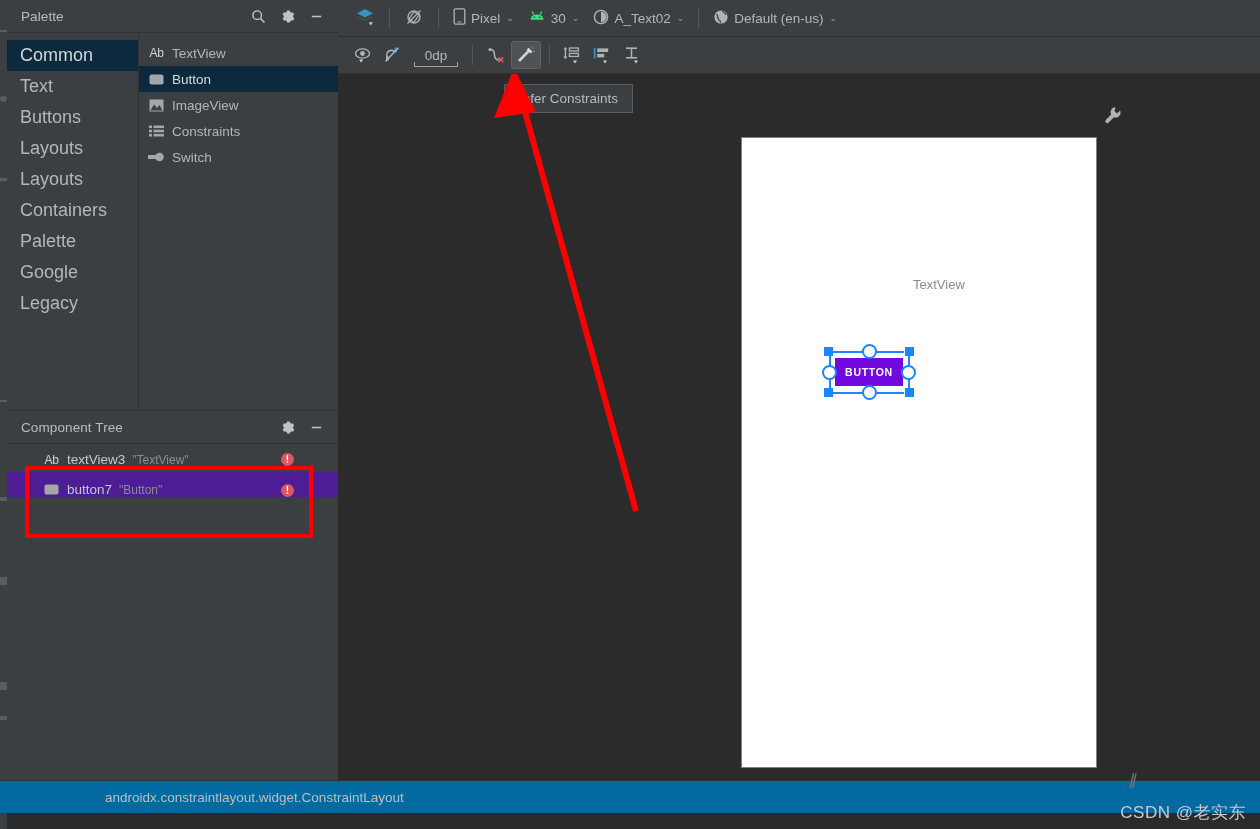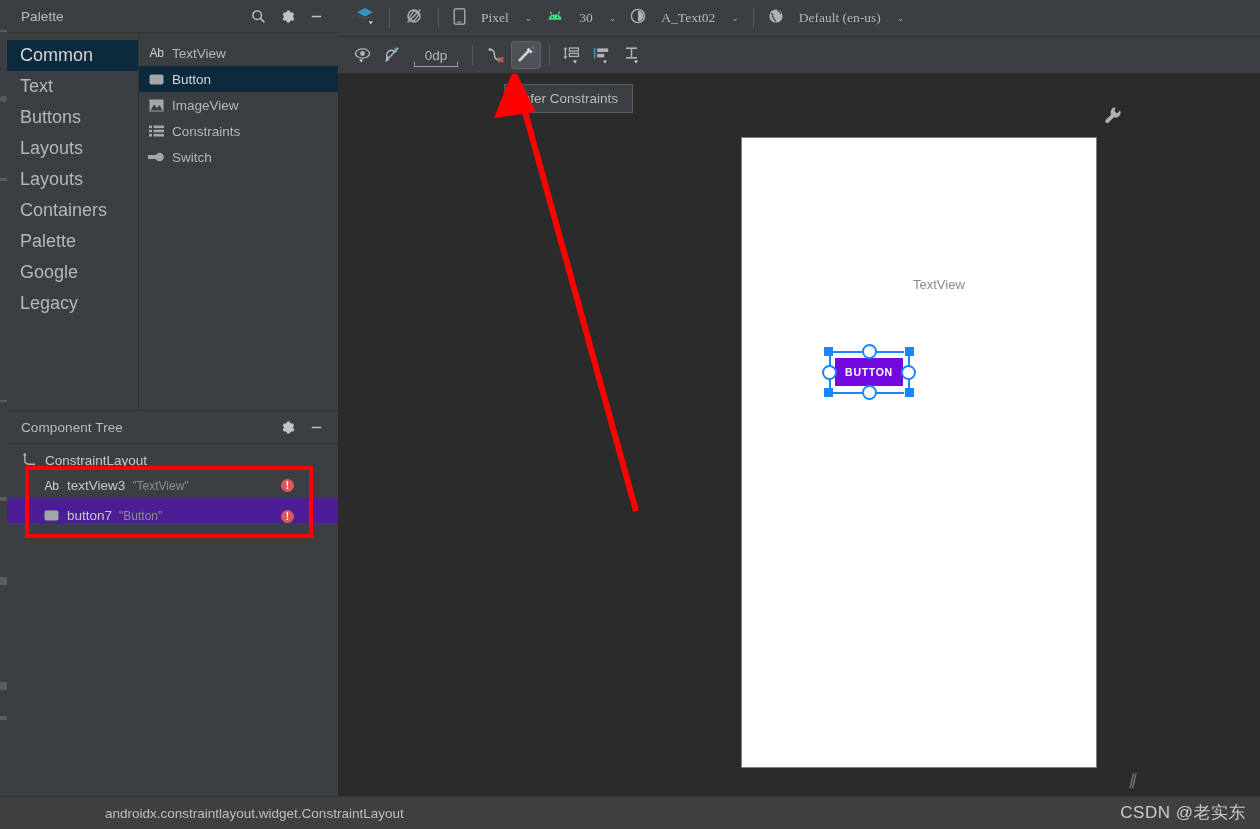--- a/index.html
+++ b/index.html
@@ -88,22 +88,22 @@
   
   .design-area {
     position: absolute; left: 338px; top: 0; right: 0; bottom: 33px;
     background: #2b2b2b;
   }
   .toolbar-top {
     height: 37px; background: #3c3f41; display: flex; align-items: center;
     padding-left: 10px; gap: 0px; border-bottom: 1px solid #2f2f2f;
   }
   .tb-btn {
-    display: flex; align-items: center; gap: 15px; height: 27px;
-    padding: 0 7px; color: #b4b7ba; font-size: 13.5px; border-radius: 3px; font-family: Liberation Serif, serif;
+    display: flex; align-items: center; gap: 5px; height: 27px;
+    padding: 0 7px; color: #b4b7ba; font-size: 13.5px; border-radius: 3px;
   }
   .tb-sep { width: 1px; height: 20px; background: #555859; margin: 0 7px; }
   .caret { font-size: 9px; color: #a4a7aa; margin-left: 1px; }
 
   .toolbar-second {
     height: 37px; background: #3c3f41; display: flex; align-items: center;
     padding-left: 10px; border-bottom: 1px solid #2f2f2f;
   }
   .tb2-btn {
     width: 30px; height: 28px; display: flex; align-items: center;
@@ -165,22 +165,22 @@
   .tooltip {
     position: absolute; left: 166px; top: 10px;
     background: #3c3f41; border: 1px solid #5a5d5f;
     padding: 6px 14px; color: #b8bbbe; font-size: 13.5px;
     white-space: nowrap;
   }
   .arrow-svg { position: absolute; left: 0; top: 0; pointer-events: none; }
 
   
   .status-bar {
-    position: absolute; left: 0; bottom: 0; width: 1260px; height: 33px;
-    background: #404040; border-top: 1px solid #323232;
+    position: absolute; left: 0; bottom: 16px; width: 1260px; height: 33px;
+    background: #0369a1; border-top: 1px solid #323232;
     display: flex; align-items: center;
   }
   .status-text {
     position: absolute; left: 105px; color: #bcbfc2; font-size: 13.5px;
   }
   .watermark {
     position: absolute; right: 14px; bottom: 5px;
     color: #c8cbce; font-size: 17px; letter-spacing: .5px;
   }
   .wm-slashes {
@@ -321,29 +321,20 @@
         </span>
         <span>
           <svg width="15" height="15" viewBox="0 0 16 16">
               <line x1="3" y1="8" x2="13" y2="8" stroke="#c0c3c6" stroke-width="1.6"></line>
             </svg>
         </span>
       </span>
     </div>
 
     <div class="tree-body">
-      <div class="tree-row" style="height:26px;">
-        <span class="pal-ico">
-          <svg width="15" height="14" viewBox="0 0 16 15">
-              <path d="M3 1 L3 8 Q3 12 8 12 L14 12" fill="none" stroke="#b0b3b6" stroke-width="1.5"></path>
-              <circle cx="3" cy="2" r="1.6" fill="#b0b3b6"></circle>
-            </svg>
-        </span>
-        <span class="tree-id">ConstraintLayout</span>
-      </div>
 
       <div class="tree-row indent">
         <span class="pal-ico ico-ab">Ab</span>
         <span class="tree-id">textView3</span>
         <span class="tree-val">"TextView"</span>
         <span class="err-badge">!</span>
       </div>
 
       <div class="tree-row indent selected">
         <span class="pal-ico">

